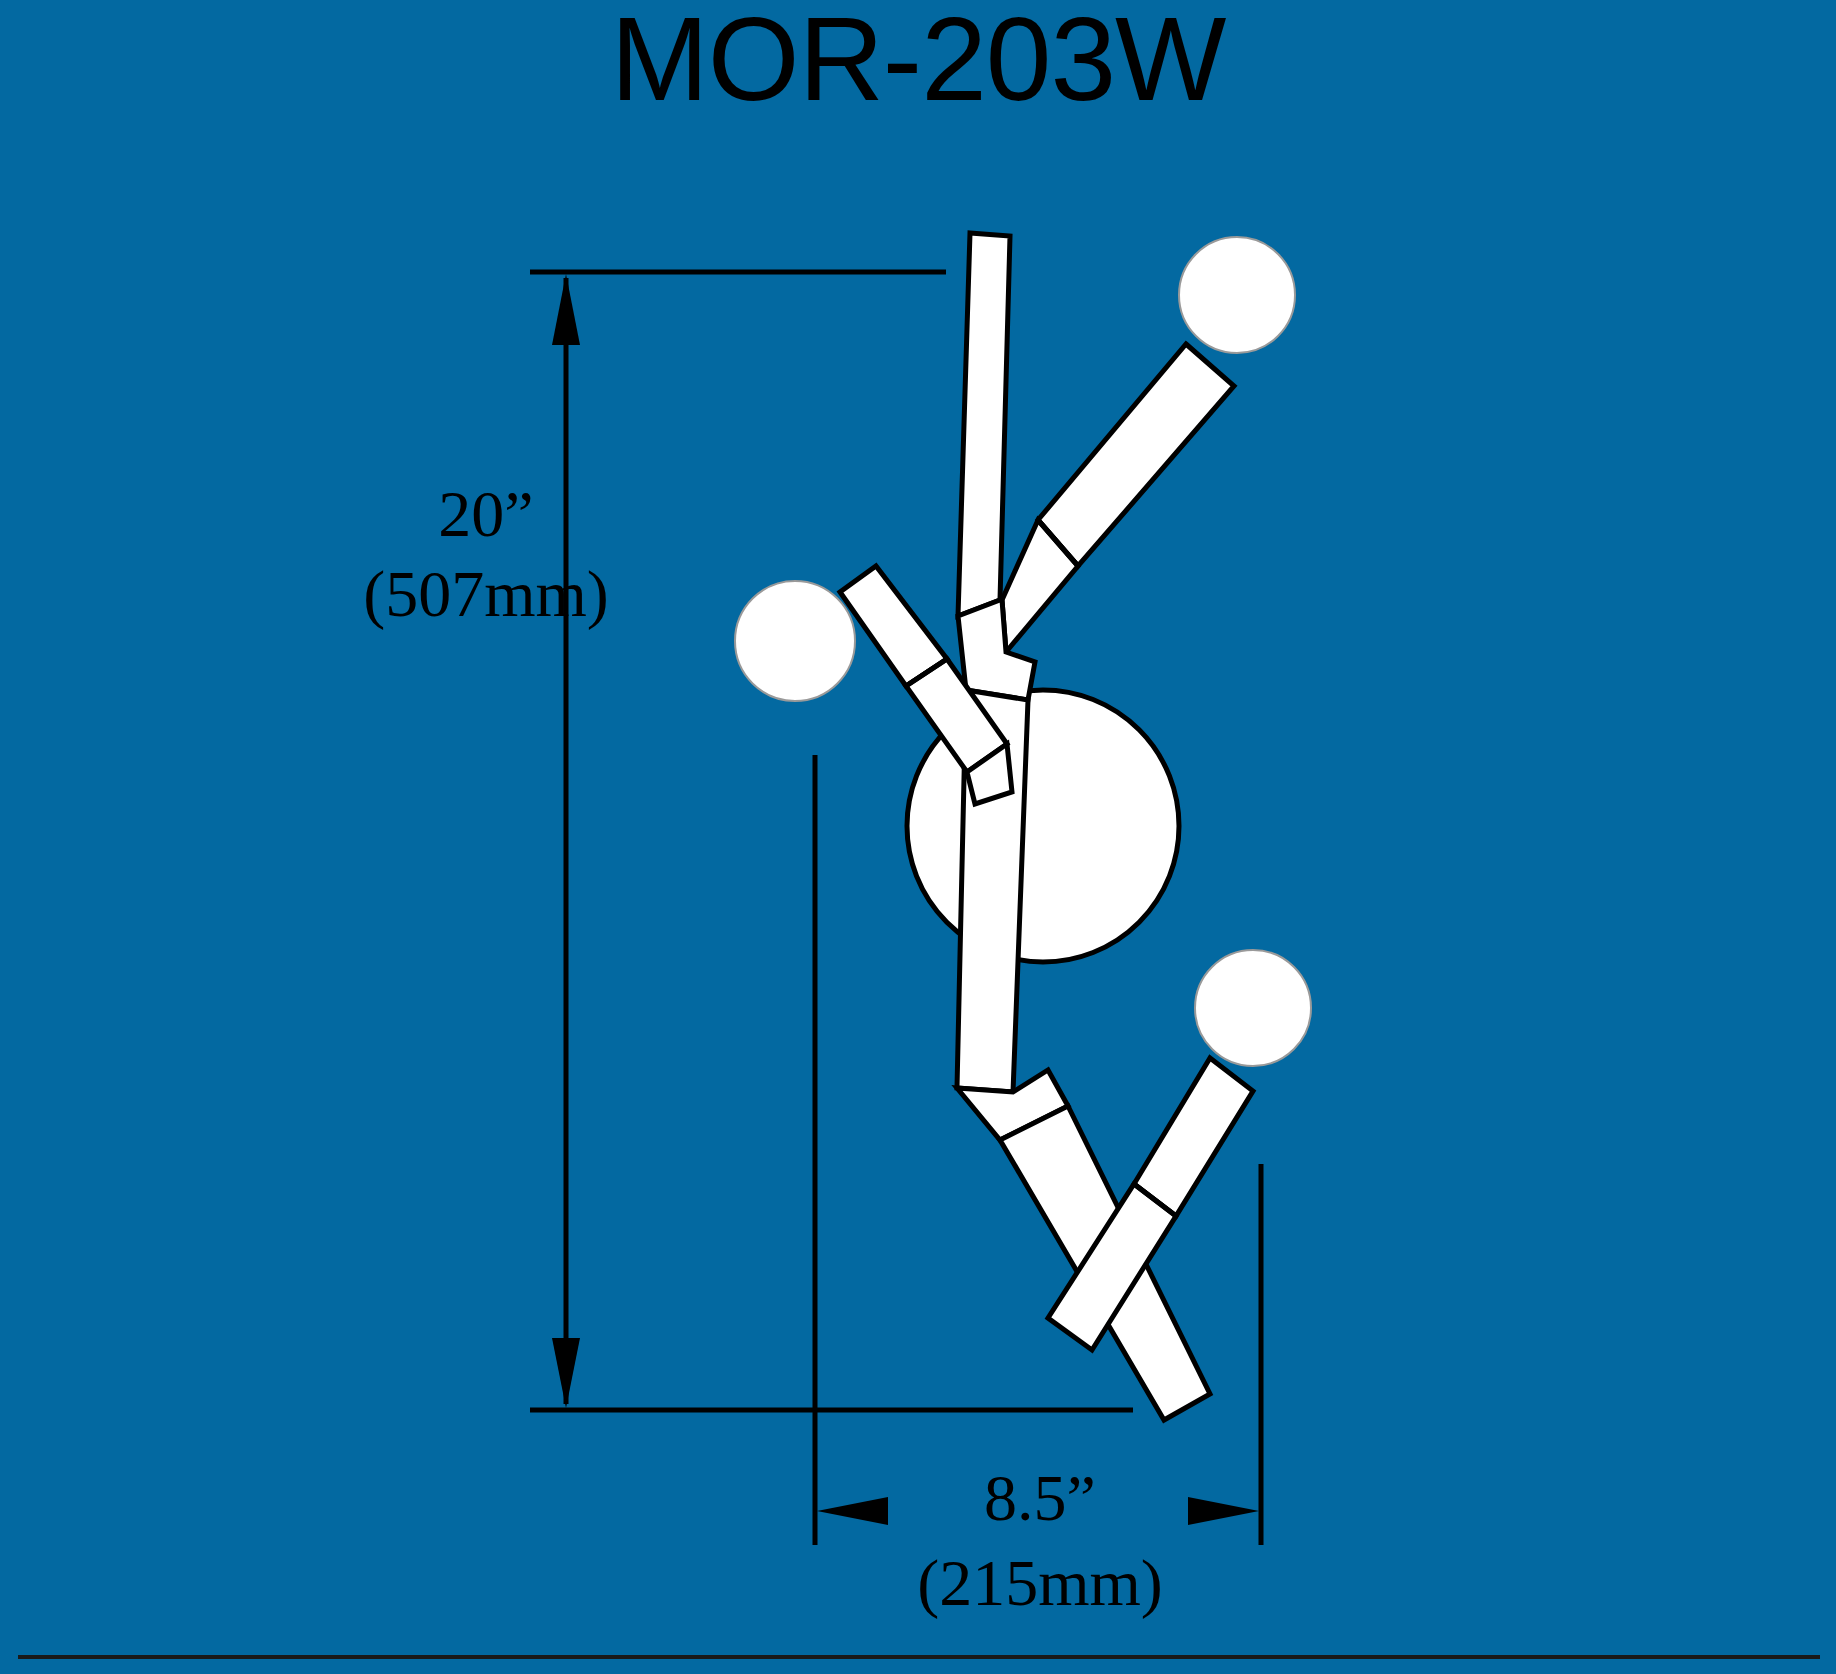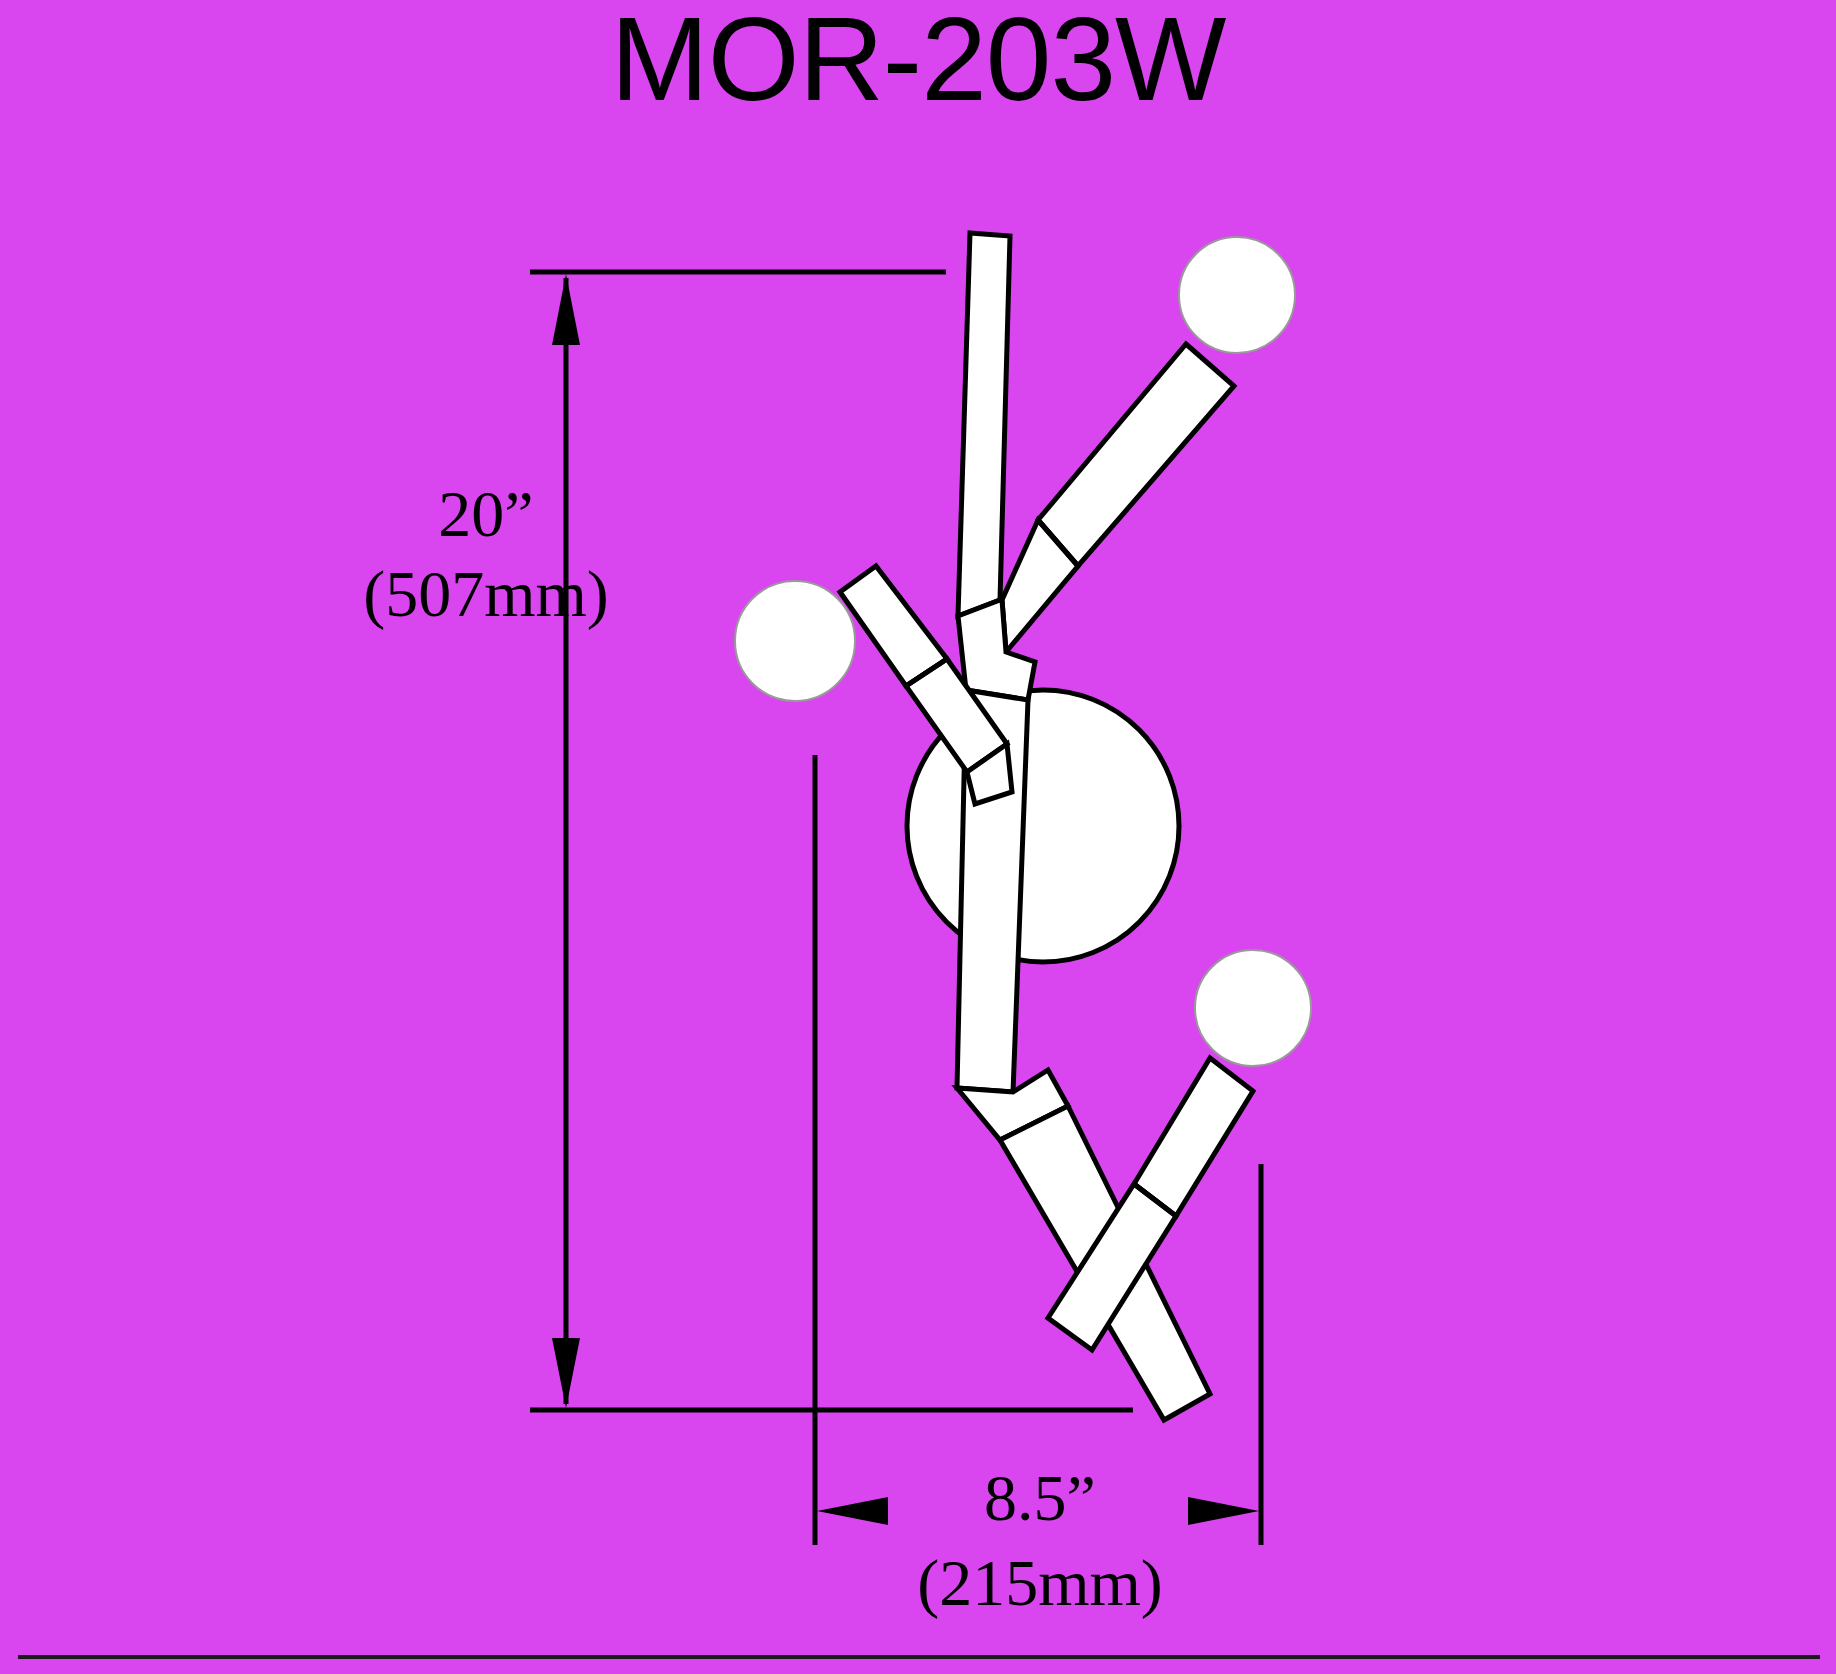--- a/index.html
+++ b/index.html
@@ -10,21 +10,21 @@
   body {
     width: 1836px;
     height: 1674px;
     font-family: "Liberation Sans", sans-serif;
     overflow: hidden;
   }
   #sheet {
     position: relative;
     width: 1836px;
     height: 1674px;
-    background: #d946ef;
+    background: #0369a1;
   }
   #drawing {
     display: block;
     width: 1836px;
     height: 1674px;
   }
   .title-text {
     font-family: "Liberation Sans", sans-serif;
     font-size: 118px;
     font-weight: 400;

